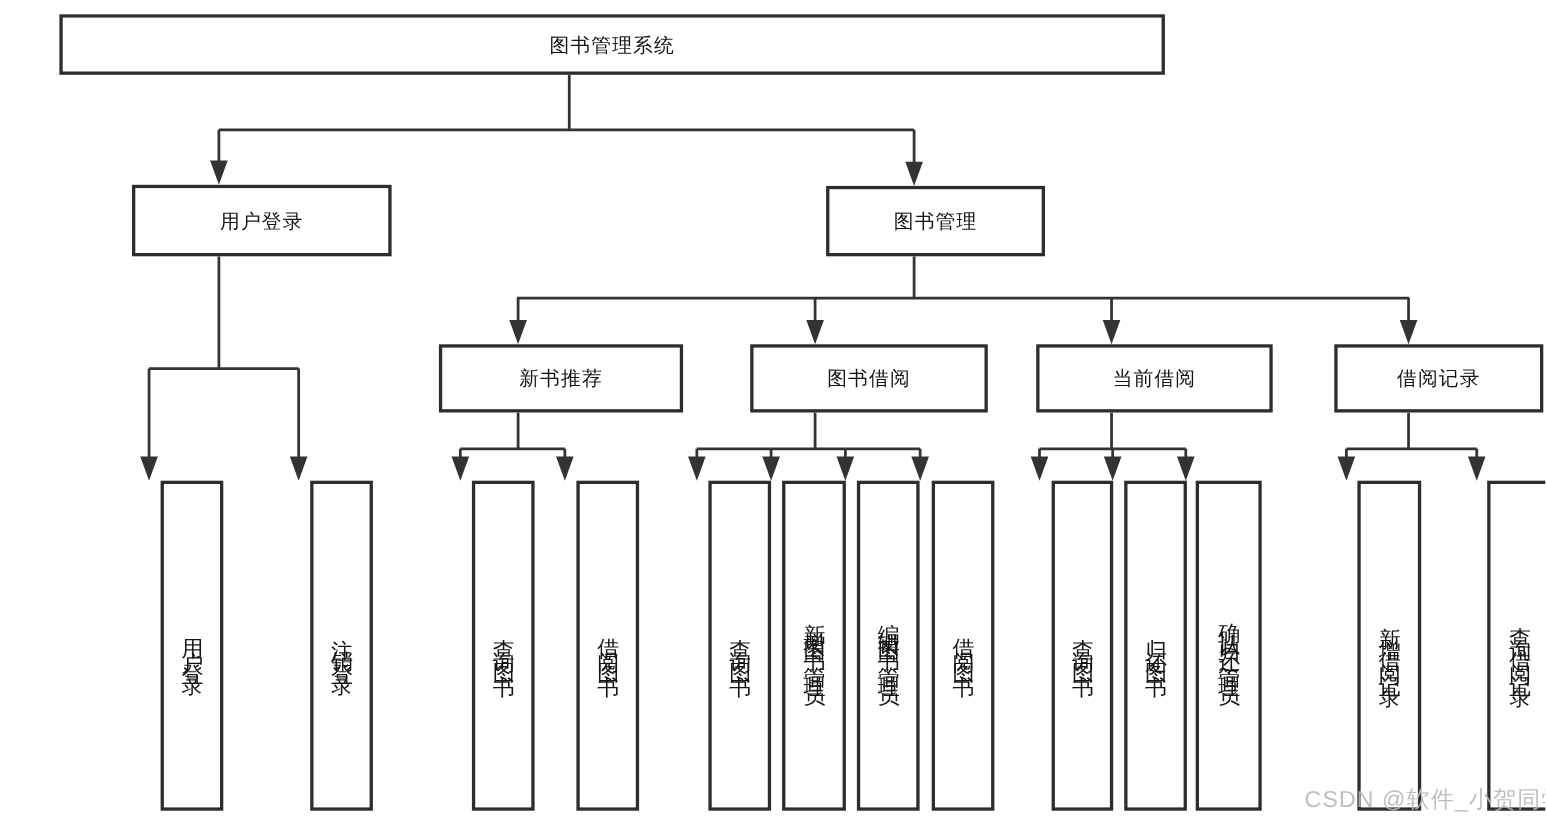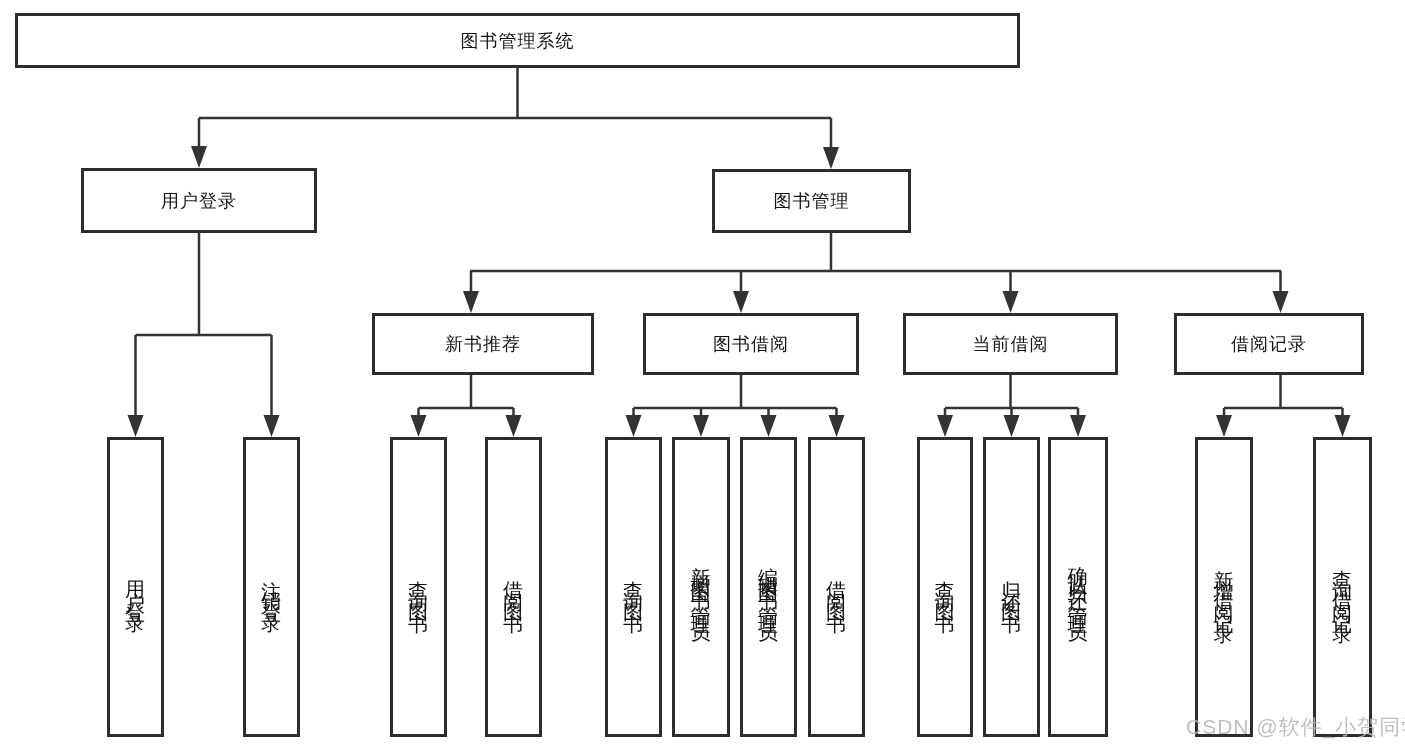--- a/index.html
+++ b/index.html
@@ -19,20 +19,21 @@
   }
   .connectors{position:absolute;left:0;top:0;width:1405px;height:747px;}
   .ln{fill:none;stroke:var(--line);stroke-width:2.5;}
   .ar{fill:var(--line);stroke:none;}
   .node{
     position:absolute;box-sizing:border-box;
     background:var(--background);
     border:3px solid var(--border);
     display:flex;align-items:center;justify-content:center;
     color:var(--text);
+    margin-left:39px;
   }
   .node.h .lbl{font-size:18px;letter-spacing:1px;white-space:nowrap;}
   .node.v .lbl{
     writing-mode:vertical-rl;
     text-orientation:mixed;
     font-size:20px;
     letter-spacing:11px;
     line-height:1;
     white-space:nowrap;
   }
@@ -94,21 +95,21 @@
     <span class="lbl">图书管理系统</span>
   </div>
 
   <div class="node h" style="left:81px;top:168px;width:236px;height:65px">
     <span class="lbl">用户登录</span>
   </div>
   <div class="node h" style="left:712px;top:169px;width:199px;height:64px">
     <span class="lbl">图书管理</span>
   </div>
 
-  <div class="node h" style="left:372px;top:313px;width:222px;height:62px">
+  <div class="node h" style="left:360px;top:313px;width:222px;height:62px">
     <span class="lbl">新书推荐</span>
   </div>
   <div class="node h" style="left:643px;top:313px;width:216px;height:62px">
     <span class="lbl">图书借阅</span>
   </div>
   <div class="node h" style="left:903px;top:313px;width:215px;height:62px">
     <span class="lbl">当前借阅</span>
   </div>
   <div class="node h" style="left:1174px;top:313px;width:190px;height:62px">
     <span class="lbl">借阅记录</span>

